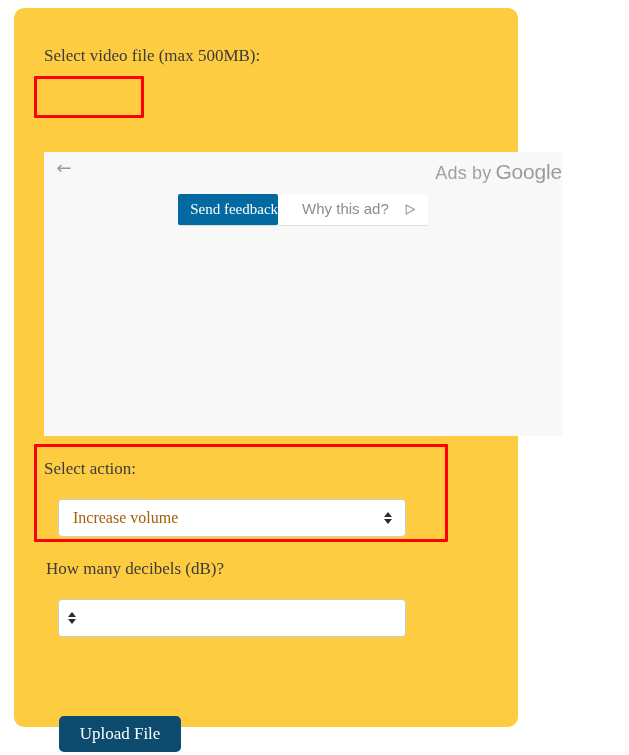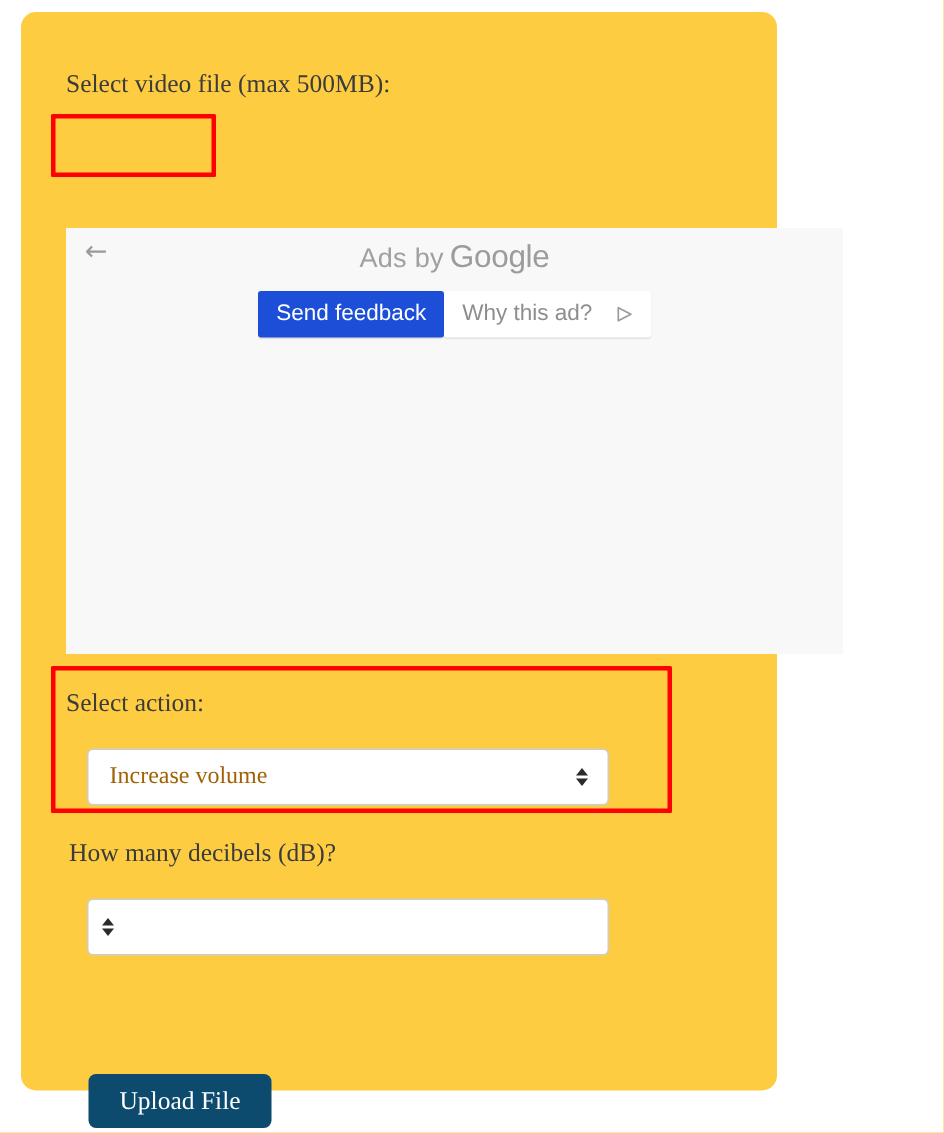--- a/index.html
+++ b/index.html
@@ -127,21 +127,21 @@
     line-height: 20px;
     text-align: center;
     font-family: "DejaVu Sans", sans-serif;
     cursor: pointer;
   }
   #ads-by-google {
     position: absolute;
     left: 0;
     right: 0;
     top: 8px;
-    text-align: center;
+    text-align: right;
     font-family: "Liberation Sans", sans-serif;
     font-size: 18px;
     color: #a0a0a0;
     letter-spacing: 0.2px;
   }
   #ads-by-google .google-word {
     font-size: 21px;
     color: #9c9c9c;
     font-family: "Liberation Sans", sans-serif;
     letter-spacing: -0.2px;
@@ -150,38 +150,38 @@
   #ad-buttons {
     position: absolute;
     top: 42px;
     left: 0;
     right: 0;
     display: flex;
     justify-content: center;
     align-items: flex-start;
   }
   #send-feedback-button {
-    background: #1d4ed8;
+    background: #0369a1;
     color: #ffffff;
-    font-family: Liberation Sans, sans-serif;
+    font-family: Liberation Serif, serif;
     font-size: 15px;
     border: none;
-    padding: 6px 12px 7px 12px;
+    padding: 6px 0 7px 12px;
     border-radius: 2px;
     cursor: pointer;
     line-height: 1.2;
     box-shadow: 0 1px 1px rgba(0,0,0,0.10);
   }
   #why-this-ad-button {
     background: #ffffff;
     color: #8d8d8d;
     font-family: "Liberation Sans", sans-serif;
     font-size: 15px;
     border: none;
-    padding: 6px 12px 7px 12px;
+    padding: 6px 12px 7px 24px;
     border-radius: 2px;
     cursor: pointer;
     line-height: 1.2;
     box-shadow: 0 1px 1px rgba(0,0,0,0.10);
     display: flex;
     align-items: center;
     gap: 16px;
     white-space: nowrap;
   }
   #why-ad-arrow-icon {

